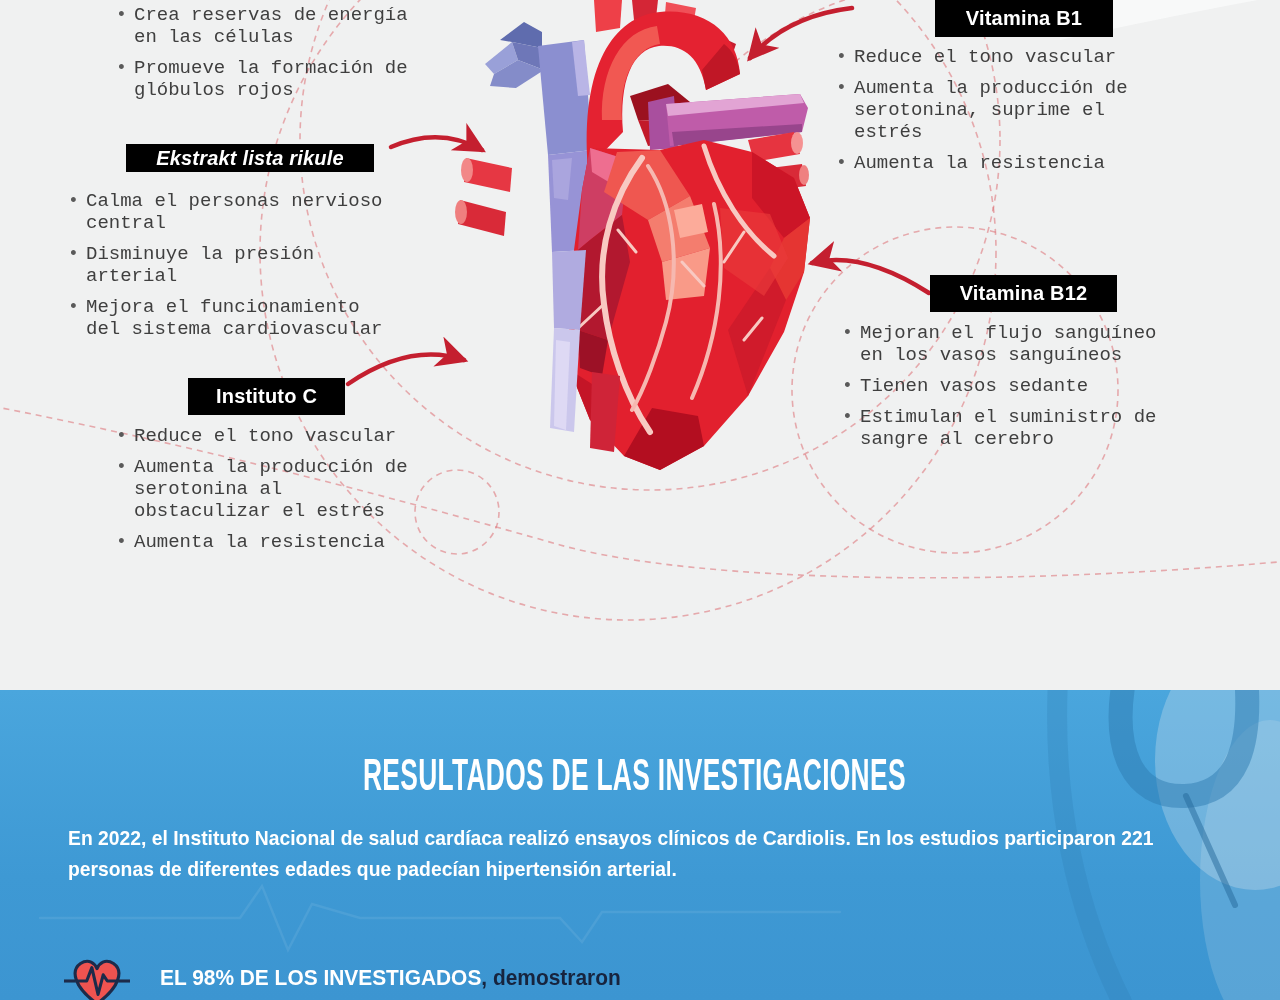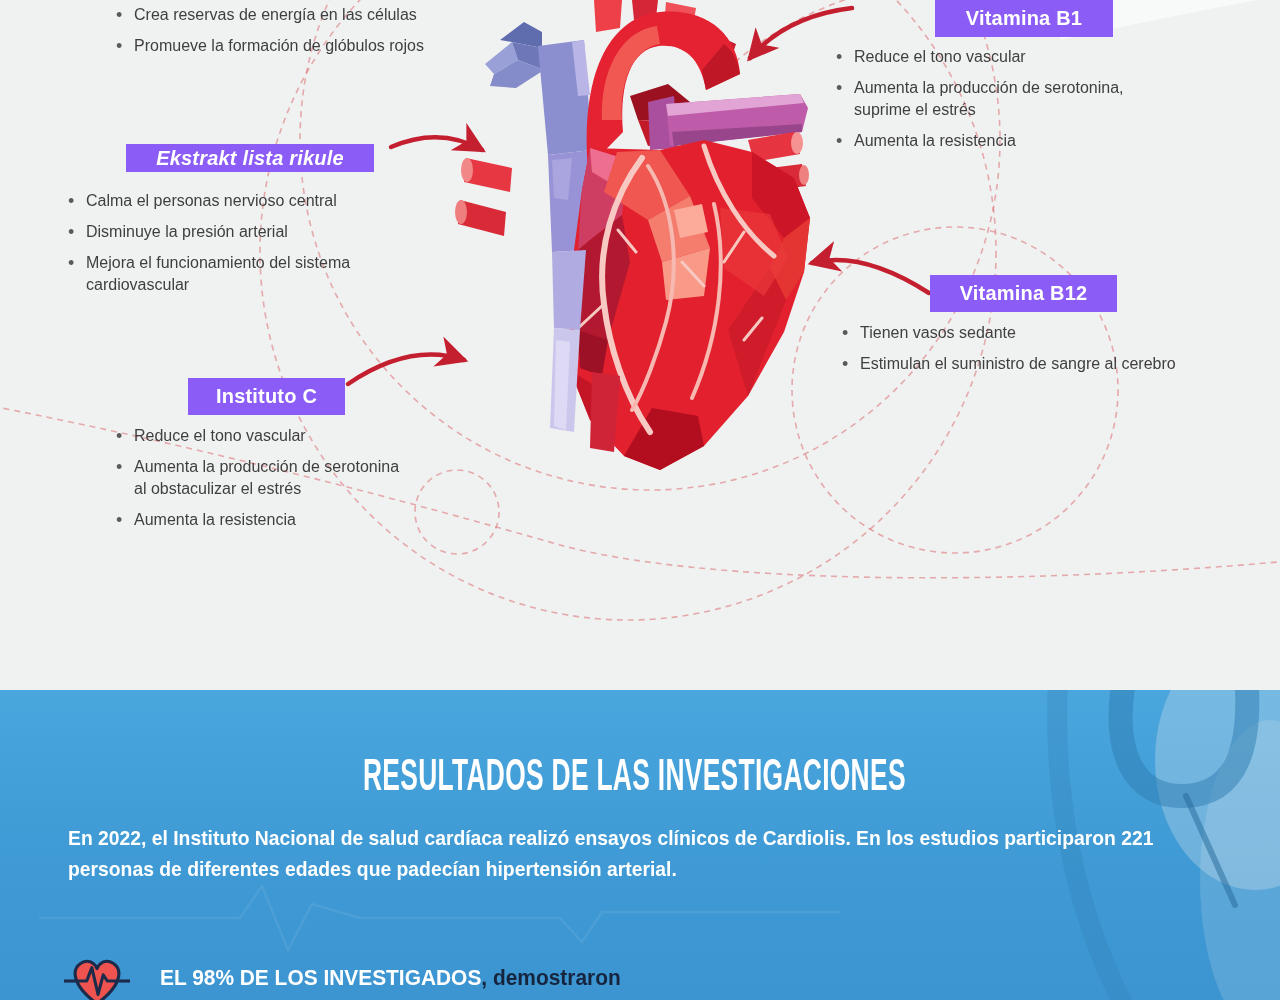--- a/index.html
+++ b/index.html
@@ -9,27 +9,27 @@
     background:#f0f1f1;
     font-family:"Liberation Sans","DejaVu Sans",sans-serif;
   }
   svg.layer { position:absolute; left:0; top:0; pointer-events:none; }
   .heart-wrap { position:absolute; left:452px; top:0; width:380px; height:480px; }
 
   
   .callout { position:absolute; }
   .pill {
     position:absolute; display:flex; align-items:center; justify-content:center;
-    background:#8b5cf6; color:#ffffff; font-weight:bold; font-size:20px;
+    background:#000000; color:#ffffff; font-weight:bold; font-size:20px;
     letter-spacing:0.2px;
   }
   ul.bullets { position:absolute; list-style:none; }
   ul.bullets li {
     position:relative; padding-left:22px; margin-bottom:9px;
-    font-size:16px; line-height:22px; color:#3f3f3f;
+    font-size:19px; line-height:22px; color:#3f3f3f;font-family:Liberation Mono, monospace;
   }
   ul.bullets li::before {
     content:"•"; position:absolute; left:4px; top:0; color:#5a5a5a; font-size:18px;
   }
 
   
   .results {
     position:absolute; left:0; top:690px; width:1280px; height:310px; overflow:hidden;
     background:linear-gradient(180deg,#4aa6dd 0%, #3e99d4 60%, #3c95d1 100%);
   }
@@ -172,20 +172,21 @@
     <ul class="bullets" style="left:832px; top:46px; width:310px;">
       <li>Reduce el tono vascular</li>
       <li>Aumenta la producción de serotonina, suprime el estrés</li>
       <li>Aumenta la resistencia</li>
     </ul>
   </div>
 
   <div class="callout">
     <div class="pill" style="left:930px; top:275px; width:187px; height:37px;text-align:right;">Vitamina B12</div>
     <ul class="bullets" style="left:838px; top:322px; width:340px;">
+      <li>Mejoran el flujo sanguíneo en los vasos sanguíneos</li>
       <li>Tienen vasos sedante</li>
       <li>Estimulan el suministro de sangre al cerebro</li>
     </ul>
   </div>
 
   <div class="callout">
     <div class="pill" style="left:188px; top:378px; width:157px; height:37px;">Instituto C</div>
     <ul class="bullets" style="left:112px; top:425px; width:300px;">
       <li>Reduce el tono vascular</li>
       <li>Aumenta la producción de serotonina al obstaculizar el estrés</li>

